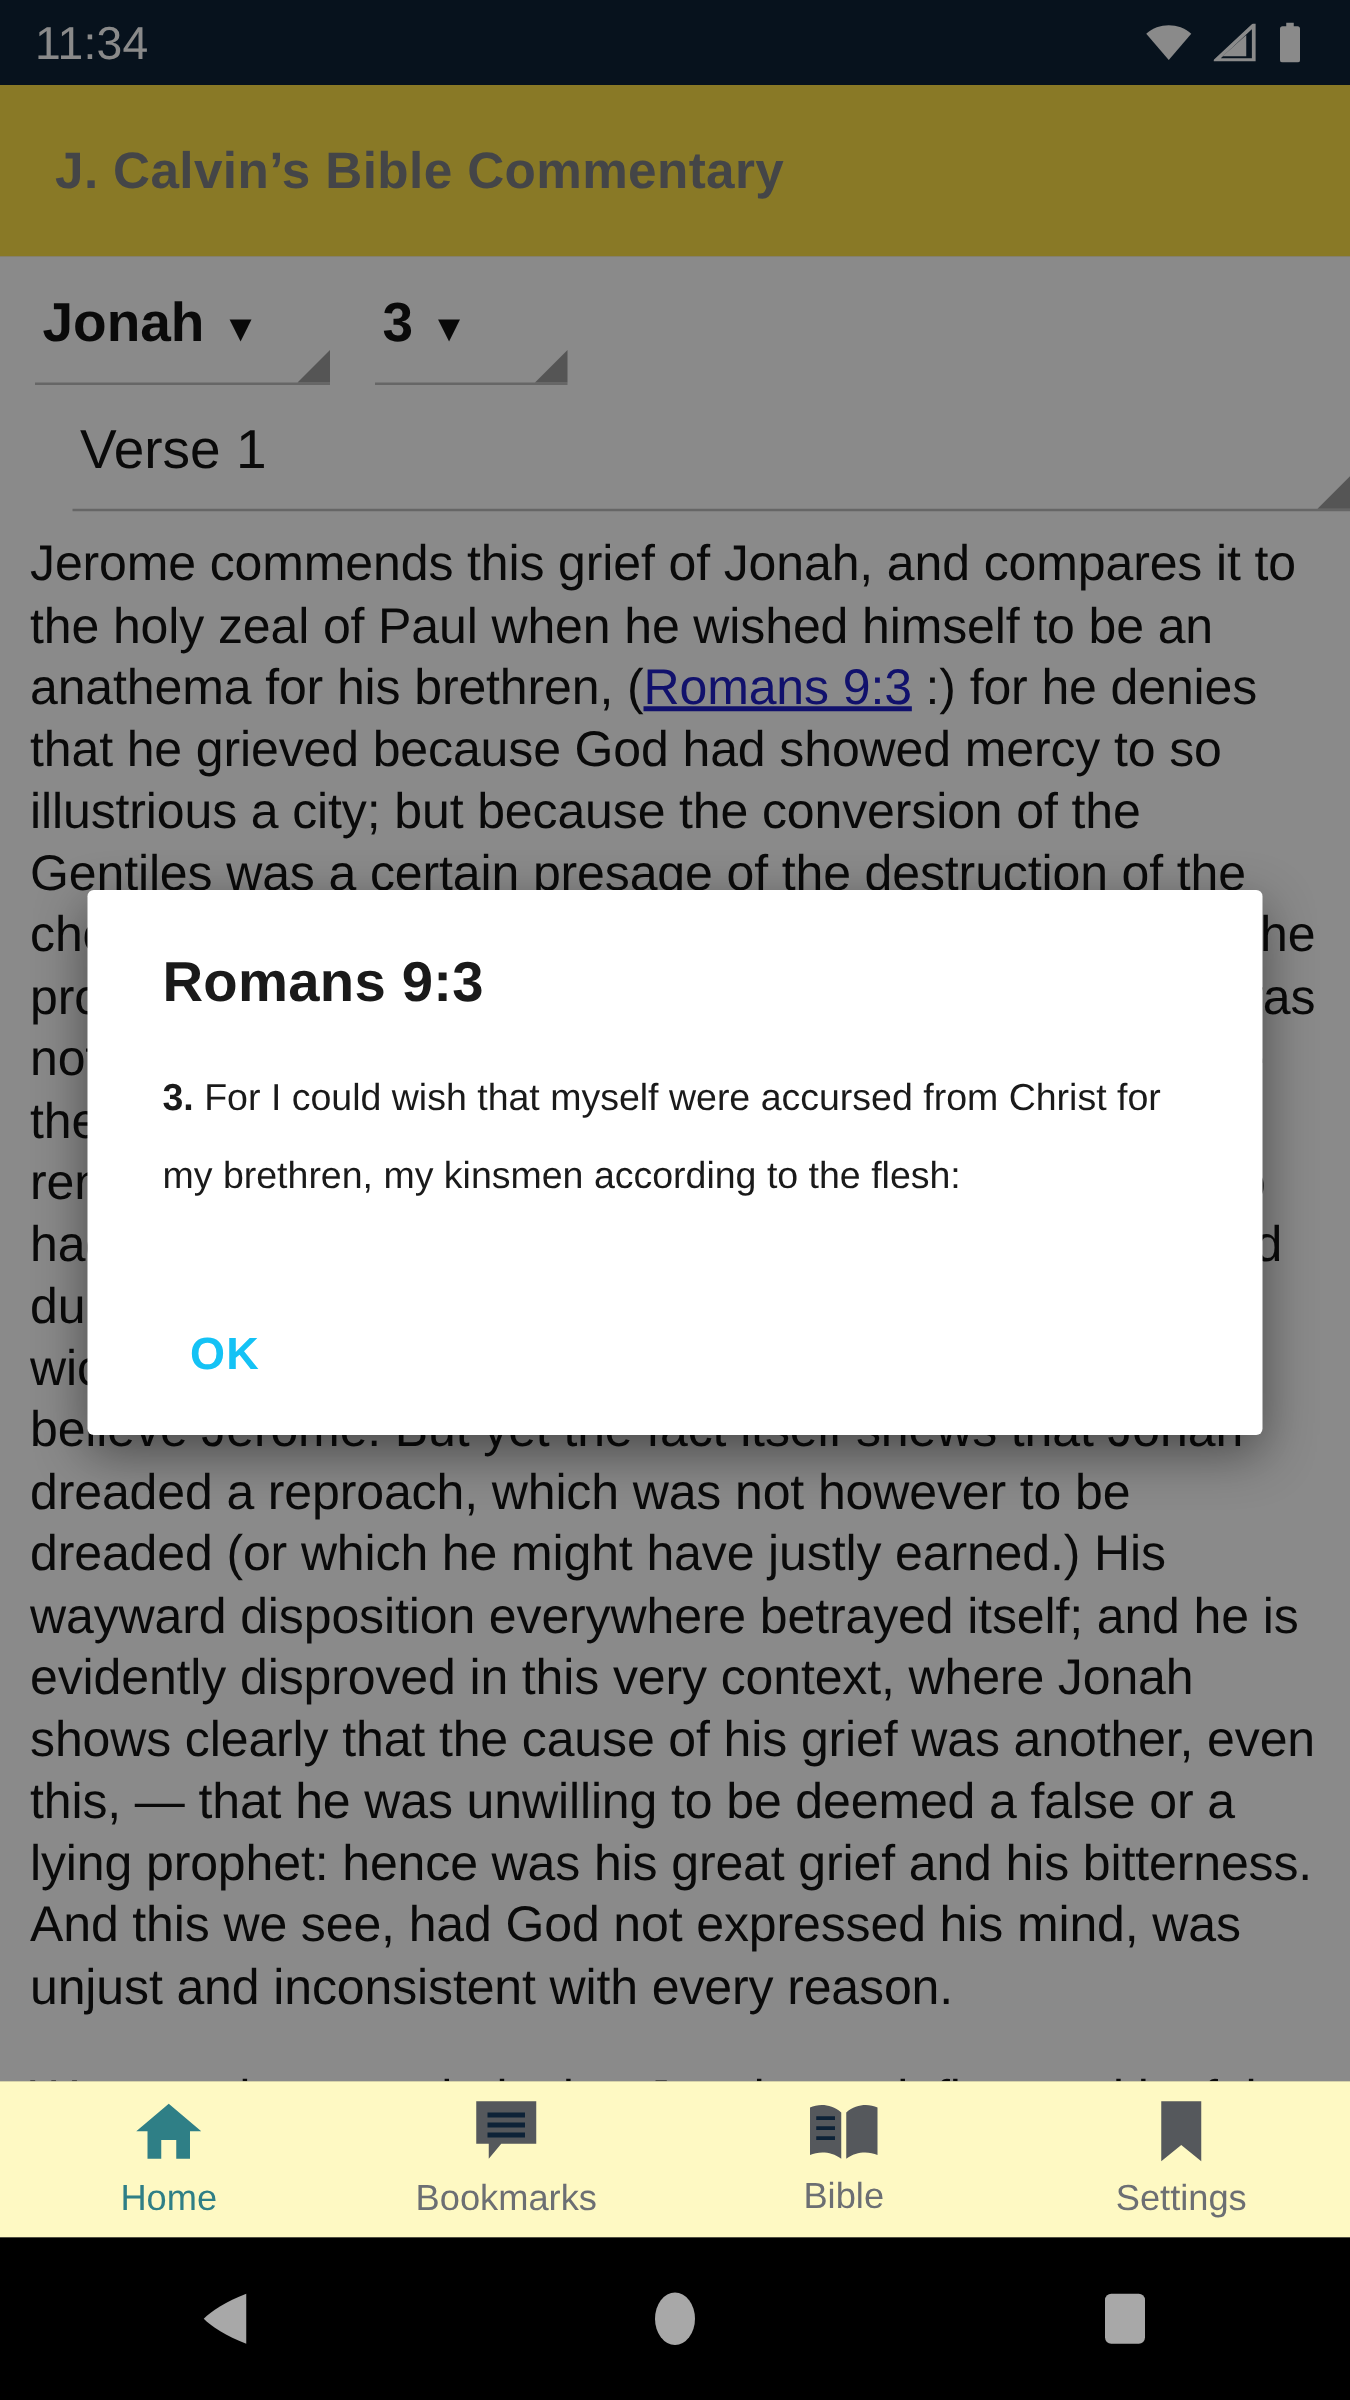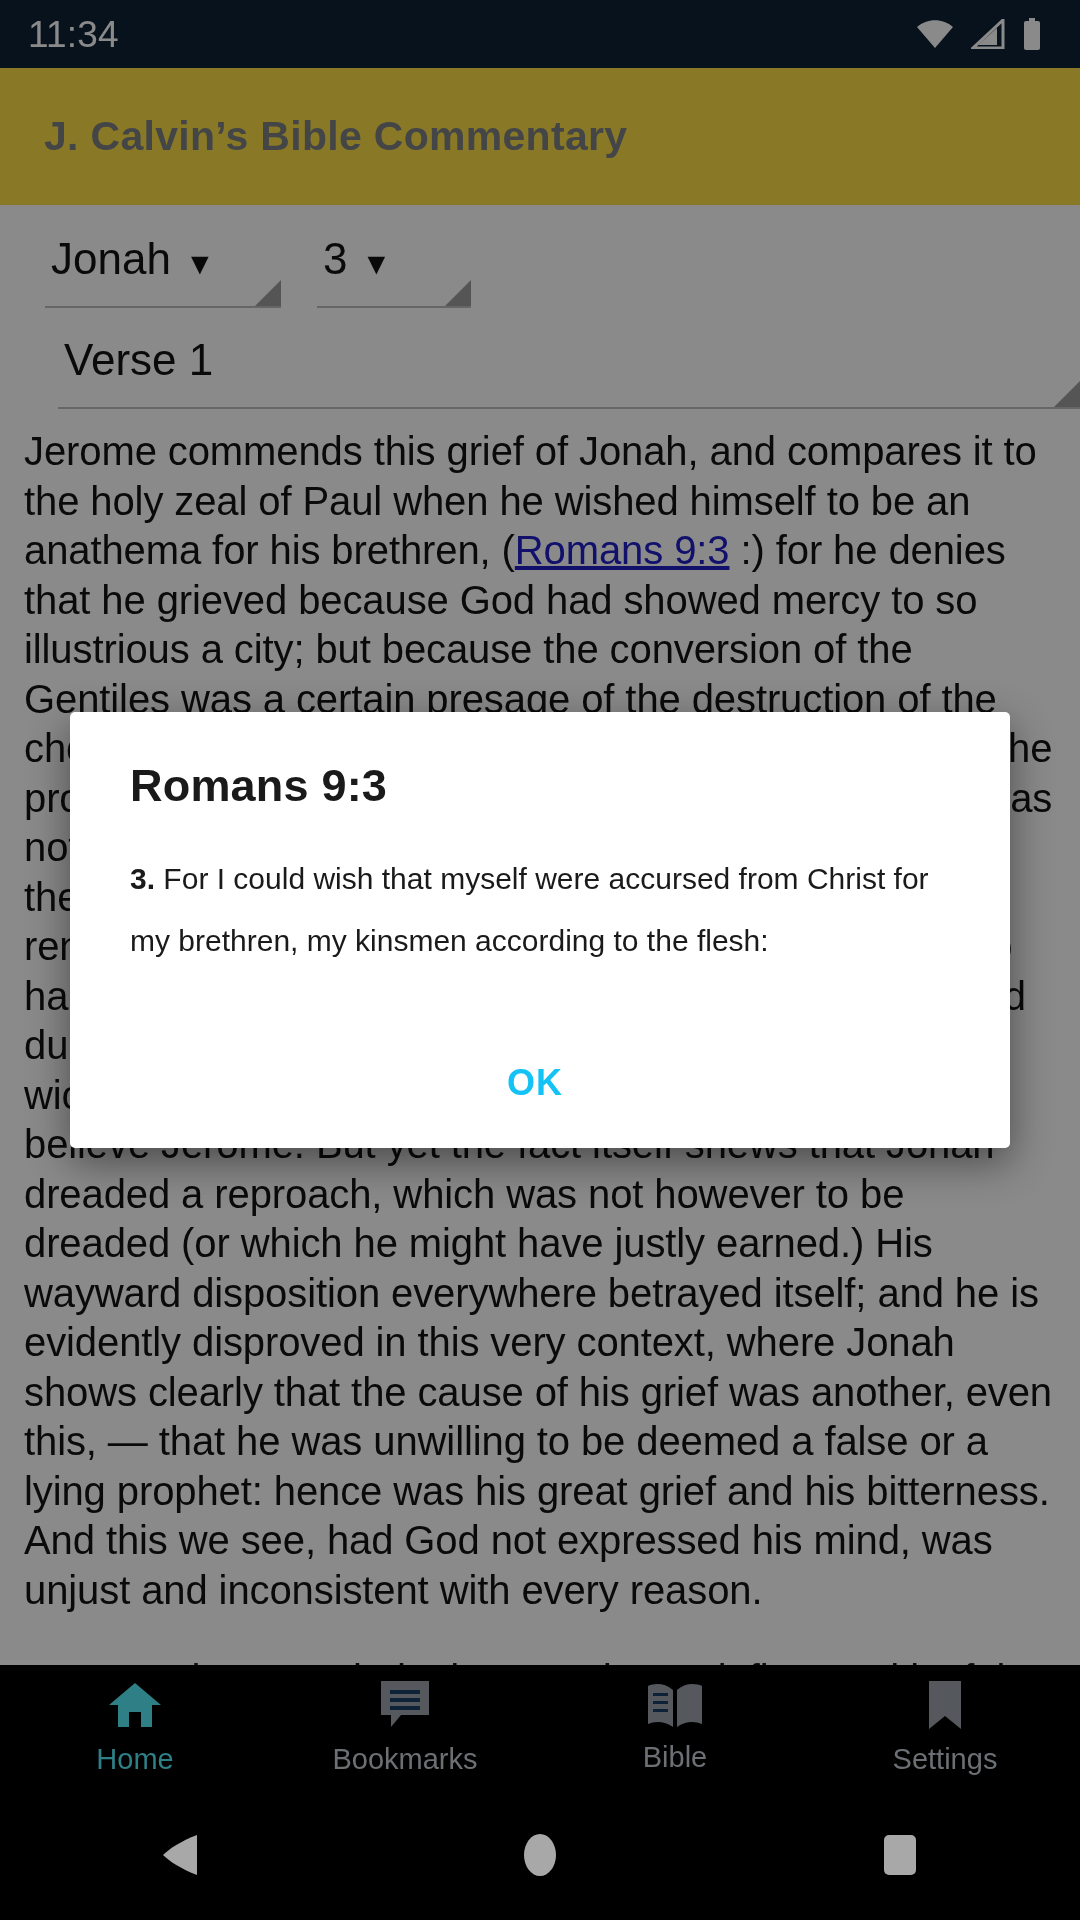--- a/index.html
+++ b/index.html
@@ -30,21 +30,21 @@
     display:flex; align-items:center; padding:0 44px;
   }
   #app-title {
     font-size:41px; font-weight:bold; color:#7e8084; letter-spacing:0.3px;
   }
 
   
   #content-wrap { position:absolute; top:205px; left:0; width:1080px; height:1460px; overflow:hidden; background:#ffffff; }
   #content { position:absolute; inset:0; background:#ffffff; }
 
-  #spinner-row { display:flex; align-items:flex-start; padding:18px 0 0 45px; gap:36px; }
+  #spinner-row { display:flex; align-items:flex-start; padding:18px 0 0 28px; gap:36px;font-weight:bold; }
   .spinner {
     position:relative; min-width:236px; padding:8px 22px 20px 6px;
     border-bottom:2px solid #bdbdbd;
   }
   .spinner.chapter { min-width:154px; }
   .spinner.verse { min-width:212px; margin:16px 0 0 58px; }
   .spinner-text { font-size:44px; color:#141414; white-space:nowrap; line-height:1.25; }
   .spinner-caret { font-size:30px; color:#111; margin-left:14px; }
   .spinner::after {
     content:""; position:absolute; right:0; bottom:0;
@@ -75,31 +75,31 @@
     padding:48px 60px 0 60px;
     display:flex; flex-direction:column;
   }
   #dialog-title {
     font-size:45px; font-weight:bold; color:#1a1a1a; letter-spacing:0.2px;
   }
   #dialog-body {
     margin-top:36px; font-size:30px; line-height:62px; color:#1a1a1a;
   }
   #dialog-verse-num { font-weight:bold; }
-  #dialog-actions { margin-top:auto; padding:0 10px 26px 0; display:flex; justify-content:center; }
+  #dialog-actions { margin-top:auto; padding:0 10px 26px 0; display:flex; justify-content:flex-start; }
   #dialog-ok {
     background:none; border:none; cursor:pointer;
     font-family:inherit; font-size:36px; font-weight:bold;
     color:#14c2f5; letter-spacing:1px; padding:18px 22px;
   }
 
   
   #bottom-nav {
     position:absolute; left:0; top:1665px; width:1080px; height:125px;
-    background:#000000; display:flex; align-items:center;
+    background:#fef9c3; display:flex; align-items:center;
   }
   .nav-item {
     flex:1; display:flex; flex-direction:column; align-items:center; gap:12px;
     cursor:pointer;
   }
   .nav-icon { display:block; }
   .nav-label { font-size:29px; color:#6c6f73; white-space:nowrap; }
   .nav-item.active .nav-label { color:#2f7f86; }
 
   

